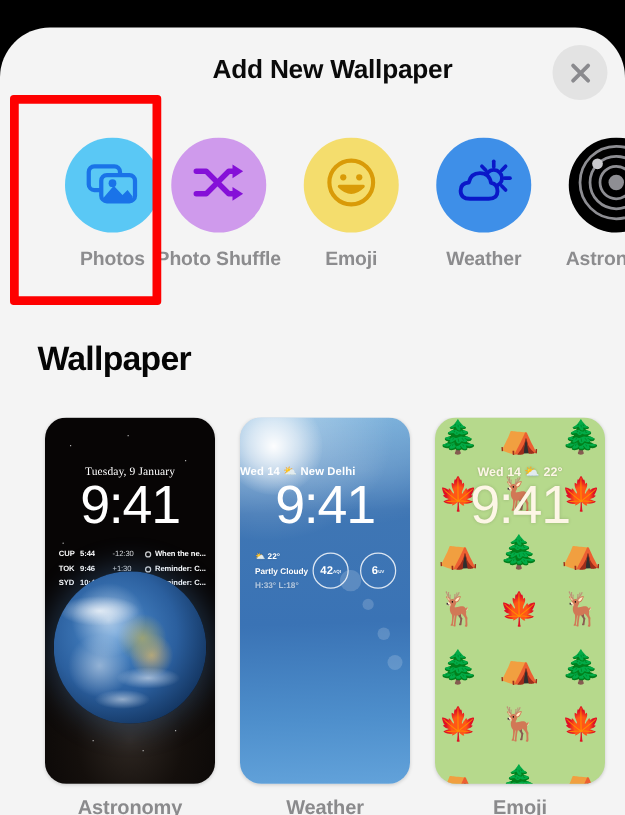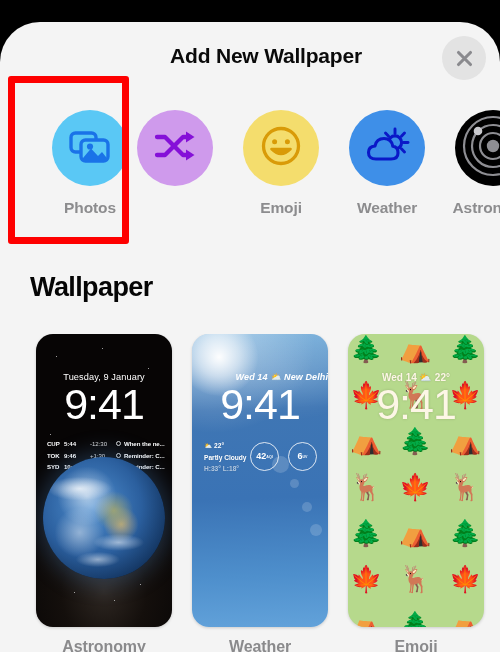--- a/index.html
+++ b/index.html
@@ -164,20 +164,21 @@
       #000;
   }
   .astro-date {
     position: absolute;
     top: 38px; left: 0; right: 0;
     text-align: center;
     color: #ffffff;
     font-size: 9.2px;
     font-weight: 500;
     letter-spacing: 0.1px;
+    font-family: Liberation Serif, serif;
   }
   .astro-time {
     position: absolute;
     top: 46px; left: 0; right: 0;
     text-align: center;
     color: #ffffff;
     font-size: 43px;
     font-weight: 300;
     letter-spacing: -1px;
     line-height: 1.15;
@@ -265,27 +266,26 @@
       radial-gradient(ellipse 80% 22% at 72% 14%, rgba(255,255,255,0.12) 0%, rgba(255,255,255,0) 70%);
   }
   .flare {
     position: absolute;
     border-radius: 50%;
     background: rgba(255,255,255,0.17);
   }
   .wx-top {
     position: absolute;
     top: 38px; left: 0; right: 0;
-    text-align: right;
+    text-align: left;
     color: #ffffff;
     font-size: 9px;
     font-weight: bold;
     letter-spacing: 0.1px;
     white-space: nowrap;
-    font-style: italic;
   }
   .wx-time {
     position: absolute;
     top: 46px; left: 0; right: 0;
     text-align: center;
     color: #ffffff;
     font-size: 43px;
     font-weight: 300;
     letter-spacing: -1px;
     line-height: 1.15;
@@ -393,20 +393,21 @@
       <div class="cat-circle" style="background:#cf9aec">
         <span>
           <svg width="44" height="34" viewBox="0 0 44 34">
             <path d="M4 8 L12 8 L30 26 L35 26" fill="none" stroke="#8510d8" stroke-width="4.3" stroke-linecap="round" stroke-linejoin="round"></path>
             <path d="M4 26 L12 26 L30 8 L35 8" fill="none" stroke="#8510d8" stroke-width="4.3" stroke-linecap="round" stroke-linejoin="round"></path>
             <path d="M33 2.5 L41.5 8 L33 13.5 Z" fill="#8510d8"></path>
             <path d="M33 20.5 L41.5 26 L33 31.5 Z" fill="#8510d8"></path>
           </svg>
         </span>
       </div>
+      <div class="cat-label">Photo Shuffle</div>
     </div>
 
     <div class="category">
       <div class="cat-circle" style="background:#f4dd6d">
         <span>
           <svg width="42" height="42" viewBox="0 0 42 42">
             <circle cx="21" cy="21" r="17.5" fill="none" stroke="#d99b08" stroke-width="3.3"></circle>
             <circle cx="14.6" cy="16.8" r="2.5" fill="#d99b08"></circle>
             <circle cx="27.4" cy="16.8" r="2.5" fill="#d99b08"></circle>
             <path d="M11.5 24 Q21 33.5 30.5 24 Z" fill="#d99b08" stroke="#d99b08" stroke-width="2.6" stroke-linejoin="round"></path>

